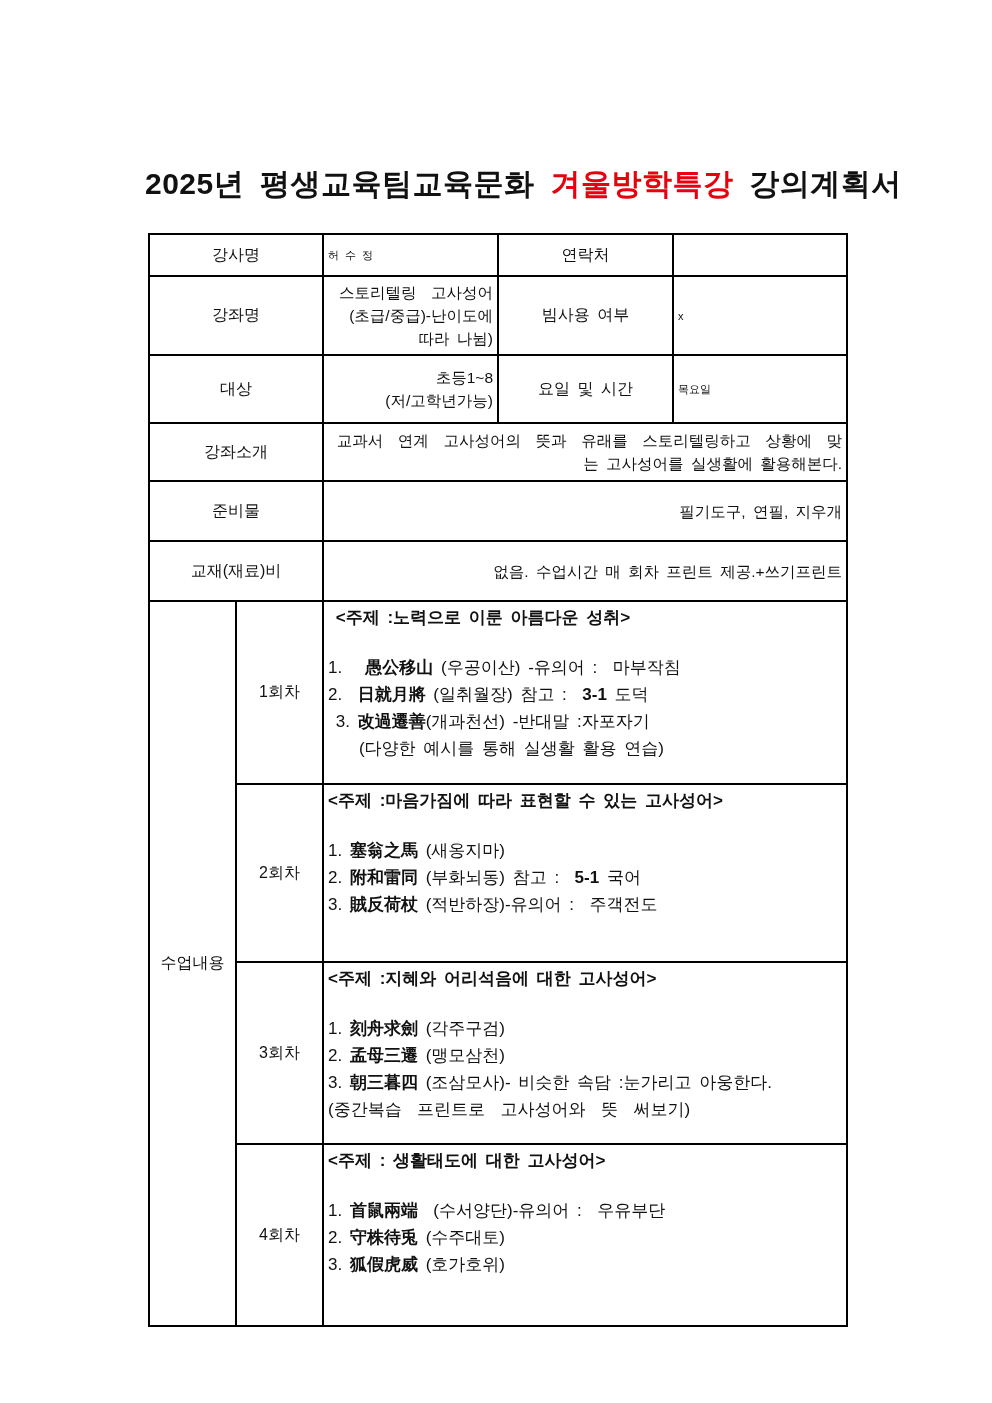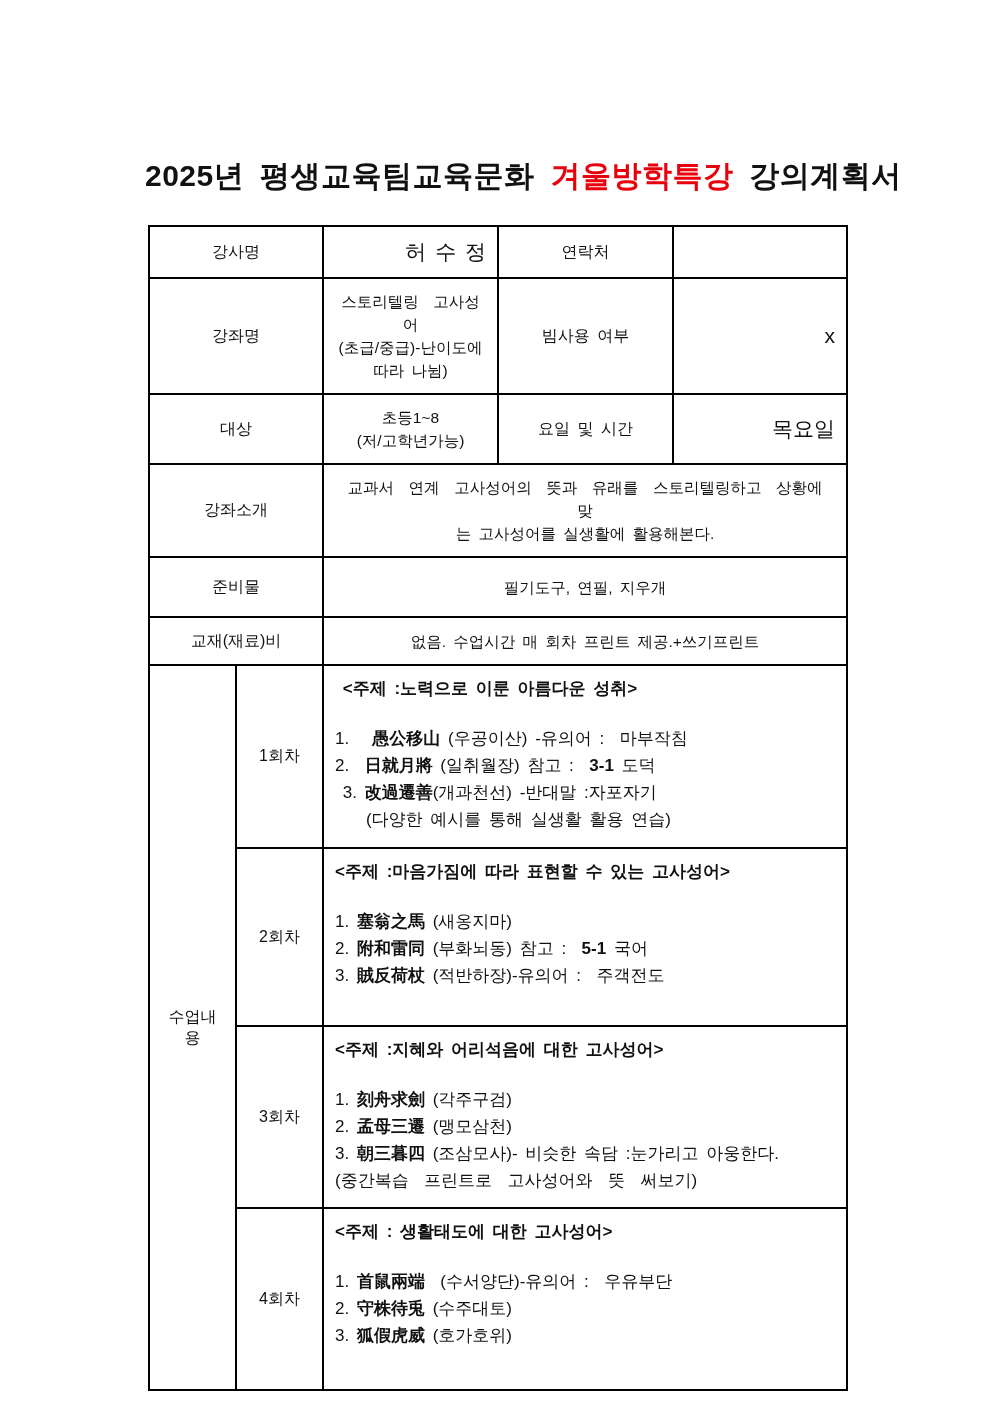--- a/index.html
+++ b/index.html
@@ -6,21 +6,21 @@
   .page {
     position: relative;
     width: 992px;
     height: 1403px;
     background: #ffffff;
     font-family: "Liberation Sans", "DejaVu Sans", sans-serif;
     color: #111111;
     overflow: hidden;
   }
   .title {
-    margin: 0;
+    margin: 8px;
     padding-top: 152px;
     width: 702px;
     margin-left: 145px;
     text-align: center;
     font-size: 30px;
     line-height: 48px;
     font-weight: 700;
     letter-spacing: 0.5px;
     word-spacing: 7px;
     white-space: nowrap;
@@ -28,50 +28,50 @@
   table.plan {
     border-collapse: collapse;
     table-layout: fixed;
     margin-left: 148px;
     margin-top: 25px;
     width: 698px;
     word-spacing: 3px;
   }
   table.plan td {
     border: 2px solid #000000;
-    padding: 11px;
+    padding: 4px;
     overflow: hidden;
   }
   tr.r1  { height: 42px; }
   tr.r2  { height: 71px; }
   tr.r3  { height: 68px; margin-left: 16px; }
   tr.r4  { height: 58px; }
   tr.r5  { height: 60px; }
-  tr.r6  { height: 48px; }
+  tr.r6  { height: 60px; }
   tr.r7  { height: 183px; }
   tr.r8  { height: 178px; }
   tr.r9  { height: 182px; }
   tr.r10 { height: 182px; }
   td.lbl {
     text-align: center;
     vertical-align: middle;
     font-size: 16px;
   }
   td.val {
-    text-align: center;
+    text-align: right;
     vertical-align: middle;
     padding: 2px 7px;
     font-size: 15.5px;
     line-height: 23px;
     white-space: pre-wrap;
   }
   td.ctr {
-    text-align: right;
+    text-align: left;
     vertical-align: middle;
-    font-size: 21px;
+    font-size: 11px;
   }
   td.content-cell {
     vertical-align: top;
     padding: 20px 10px 0 8px;
     font-size: 17px;
   }
   .theme {
     font-weight: 700;
     margin: 0 0 26px 0;
     white-space: pre-wrap;

